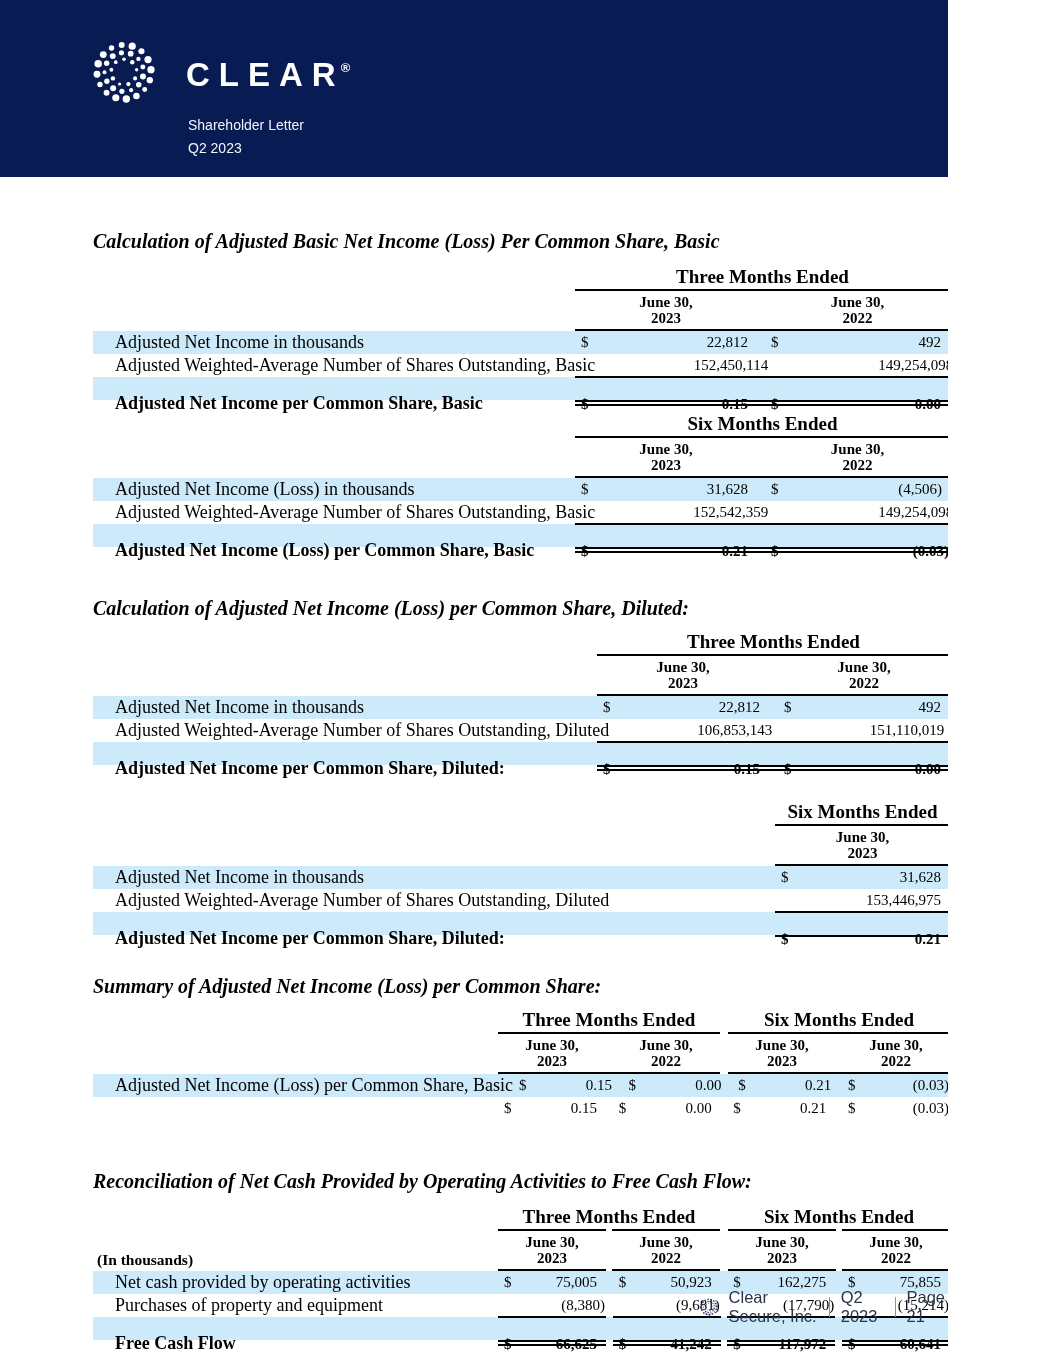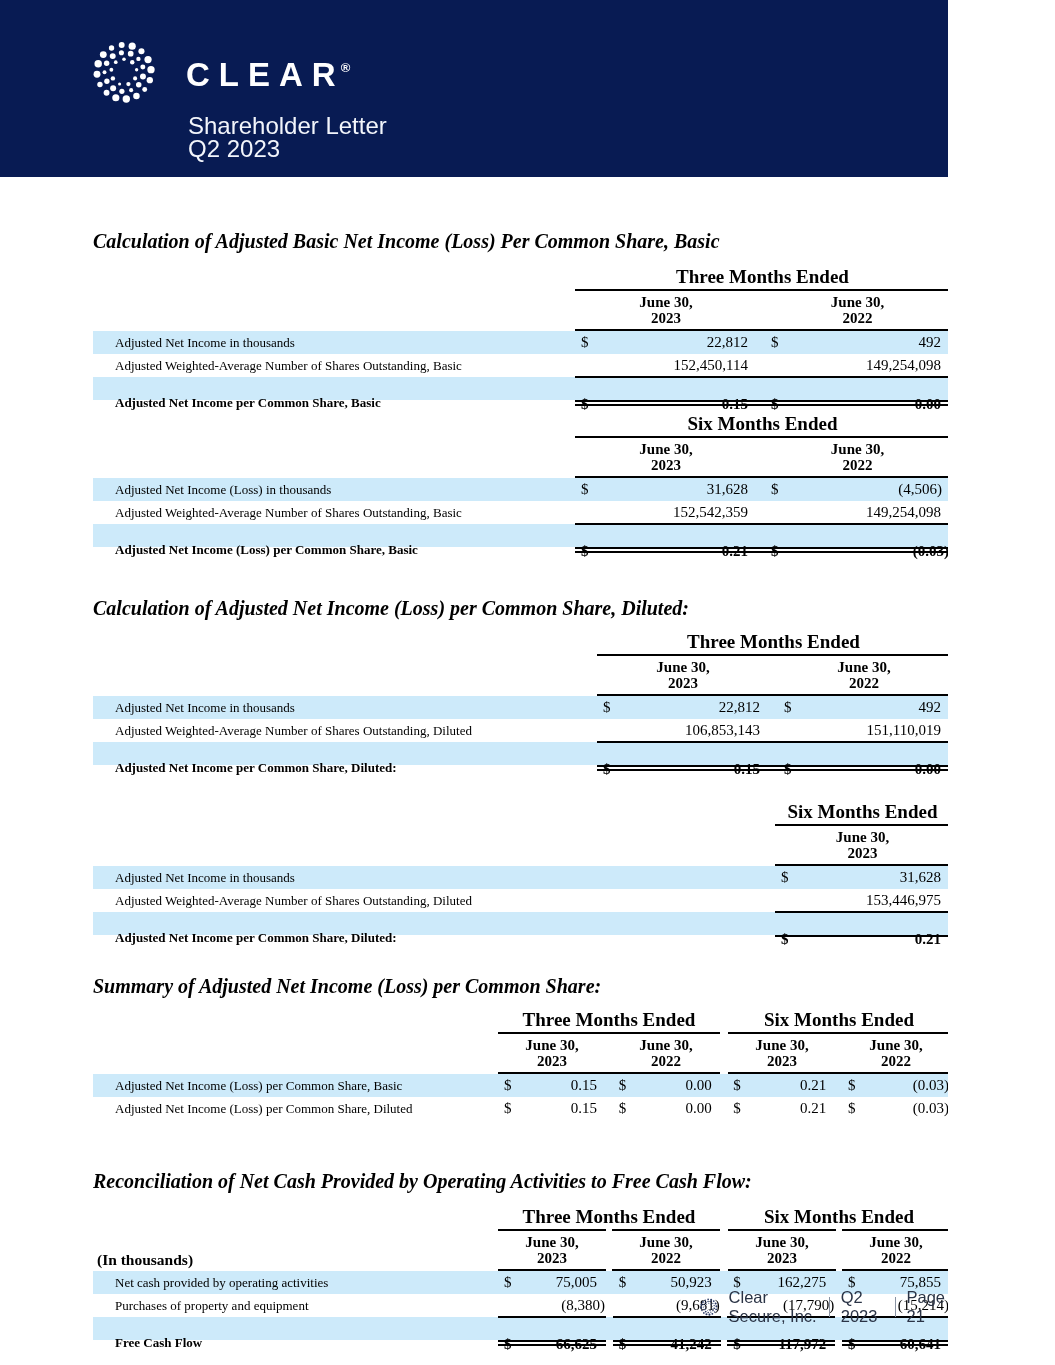--- a/index.html
+++ b/index.html
@@ -6,40 +6,40 @@
   .page{position:relative;width:948px;height:1365px;background:#ffffff;overflow:hidden;
         font-family:"Liberation Serif",serif;color:#000;}
 
   
   .band{position:absolute;left:0;top:0;width:1055px;height:177px;background:#081b53;color:#ffffff;}
   .logo{position:absolute;left:86px;top:34px;width:76px;height:76px;color:#ffffff;}
   .wordmark{position:absolute;left:186px;top:56px;font-family:"Liberation Sans",sans-serif;
             font-weight:bold;font-size:33px;letter-spacing:9px;color:#ffffff;}
   .reg{font-size:13px;vertical-align:14px;letter-spacing:0;margin-left:-4px;}
   .subtitle{position:absolute;left:188px;top:114px;font-family:"Liberation Sans",sans-serif;
-            font-size:24px;line-height:23px;color:#f2f5fb;font-weight:400;}
+            font-size:14px;line-height:23px;color:#f2f5fb;font-weight:400;}
 
   
   .stitle{margin:0 0 0 93px;font-weight:bold;font-style:italic;font-size:20px;line-height:22px;}
   #t1{padding-top:230px;} 
   .content{position:absolute;left:0;top:0;width:1055px;}
 
   
   .t{margin-left:93px;width:857px;}
   .harea{margin-left:auto;}
   .w375{width:375px;} .w353{width:353px;} .w175{width:175px;}
   .gtitle{font-weight:bold;font-size:19px;text-align:center;padding-bottom:1px;border-bottom:2px solid #000;}
   .dates{display:flex;justify-content:space-between;border-bottom:2px solid #000;}
   .date{font-weight:bold;font-size:15px;line-height:16px;text-align:center;
         white-space:pre-line;padding:3px 0 3px 0;}
   .cA{width:182px;} .cB{width:185px;} .cC{width:172px;} .cD{width:175px;} .c4{width:108px;}
 
   .row{display:flex;align-items:center;height:23px;}
   .row.shade{background:#cdeafa;}
-  .lbl{padding-left:22px;font-size:13px;white-space:nowrap;}
+  .lbl{padding-left:22px;font-size:18px;white-space:nowrap;}
   .nums{margin-left:auto;display:flex;justify-content:space-between;height:100%;align-items:center;}
   .cell{display:flex;justify-content:space-between;align-items:center;height:100%;}
   .d{padding-left:6px;font-size:15px;}
   .v{font-size:15px;text-align:right;padding-right:9px;flex:1;}
   .row.bold .lbl,.row.bold .d,.row.bold .v{font-weight:bold;margin-top:29px;}
   .row.rt .nums{border-top:2px solid #000;}
   .row.rt4 .col{border-top:2px solid #000;}
 
   .dbl{height:2px;border-top:2px solid #000;border-bottom:2px solid #000;}
   .off375{margin-left:575px;width:375px;} .off353{margin-left:597px;width:353px;}
@@ -365,21 +365,20 @@
               <span class="d">$</span>
               <span class="v">0.21</span>
             </div>
           <div class="col">
               <span class="d">$</span>
               <span class="v" style="padding-right: 1px;">(0.03)</span>
             </div>
         </div>
       </div>
       <div class="row">
-        <div class="lbl">Adjusted Net Income (Loss) per Common Share, Diluted</div>
         <div class="nums4">
           <div class="col">
               <span class="d">$</span>
               <span class="v">0.15</span>
             </div>
           <div class="col">
               <span class="d">$</span>
               <span class="v">0.00</span>
             </div>
           <div class="col">

